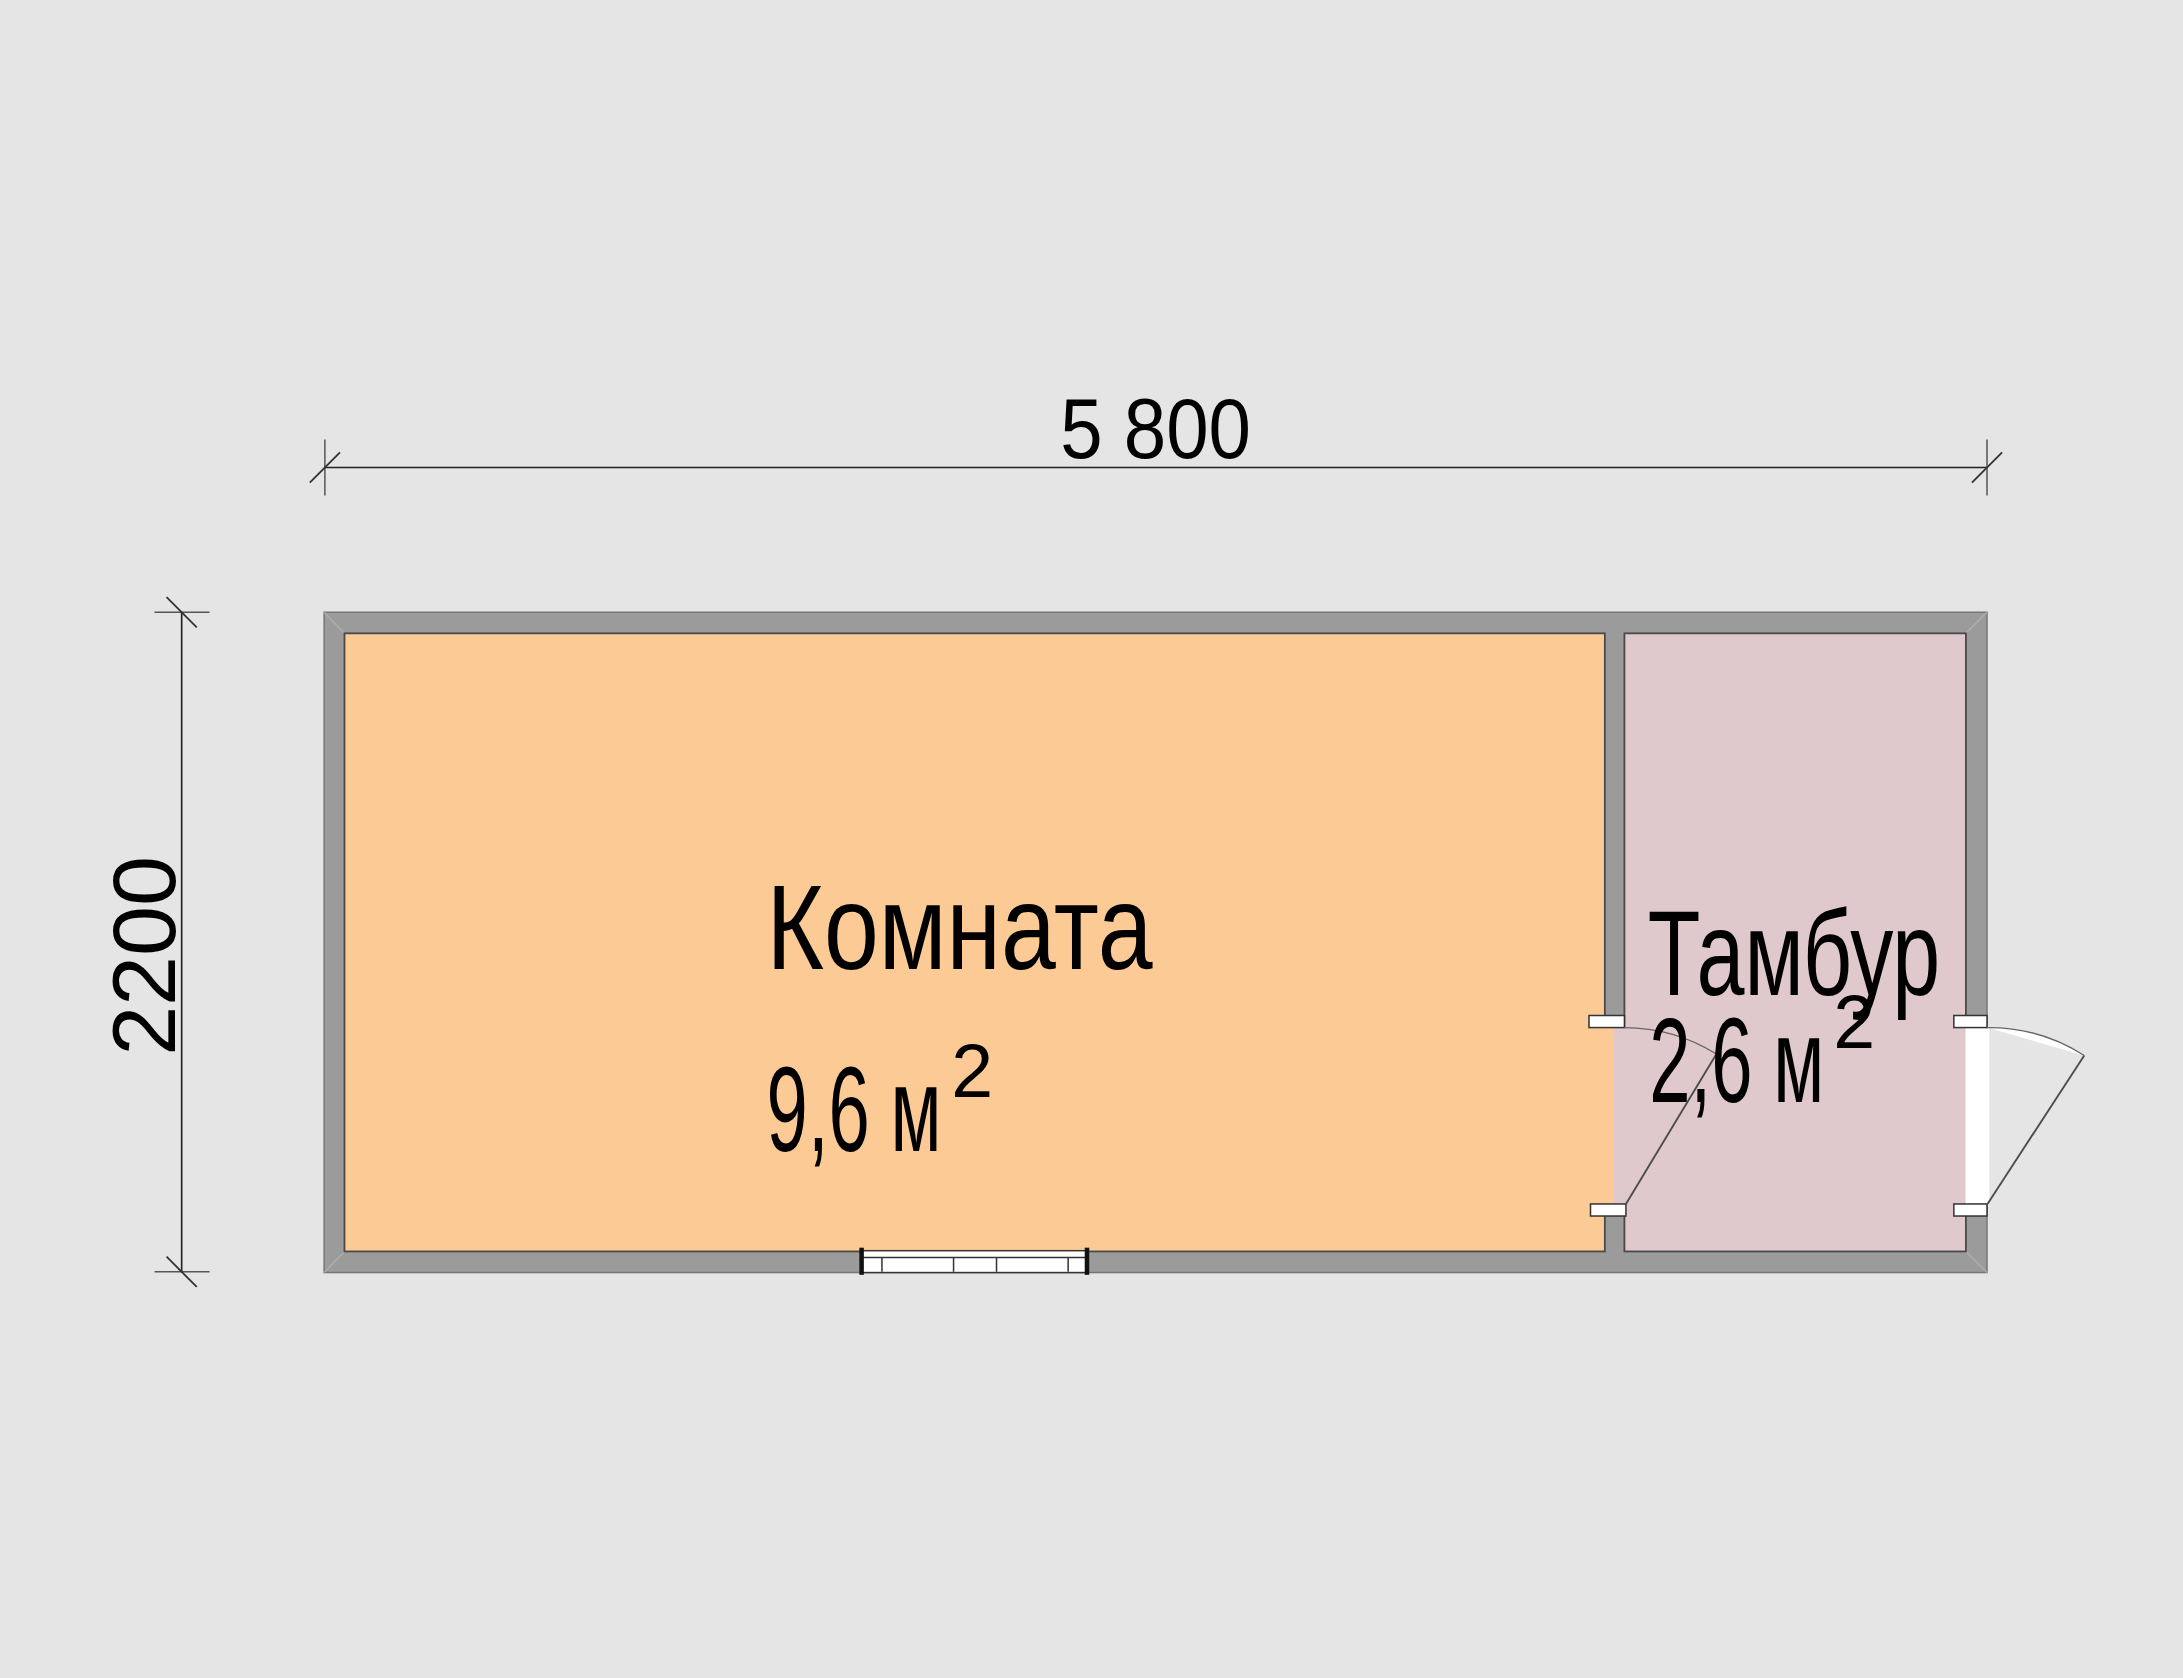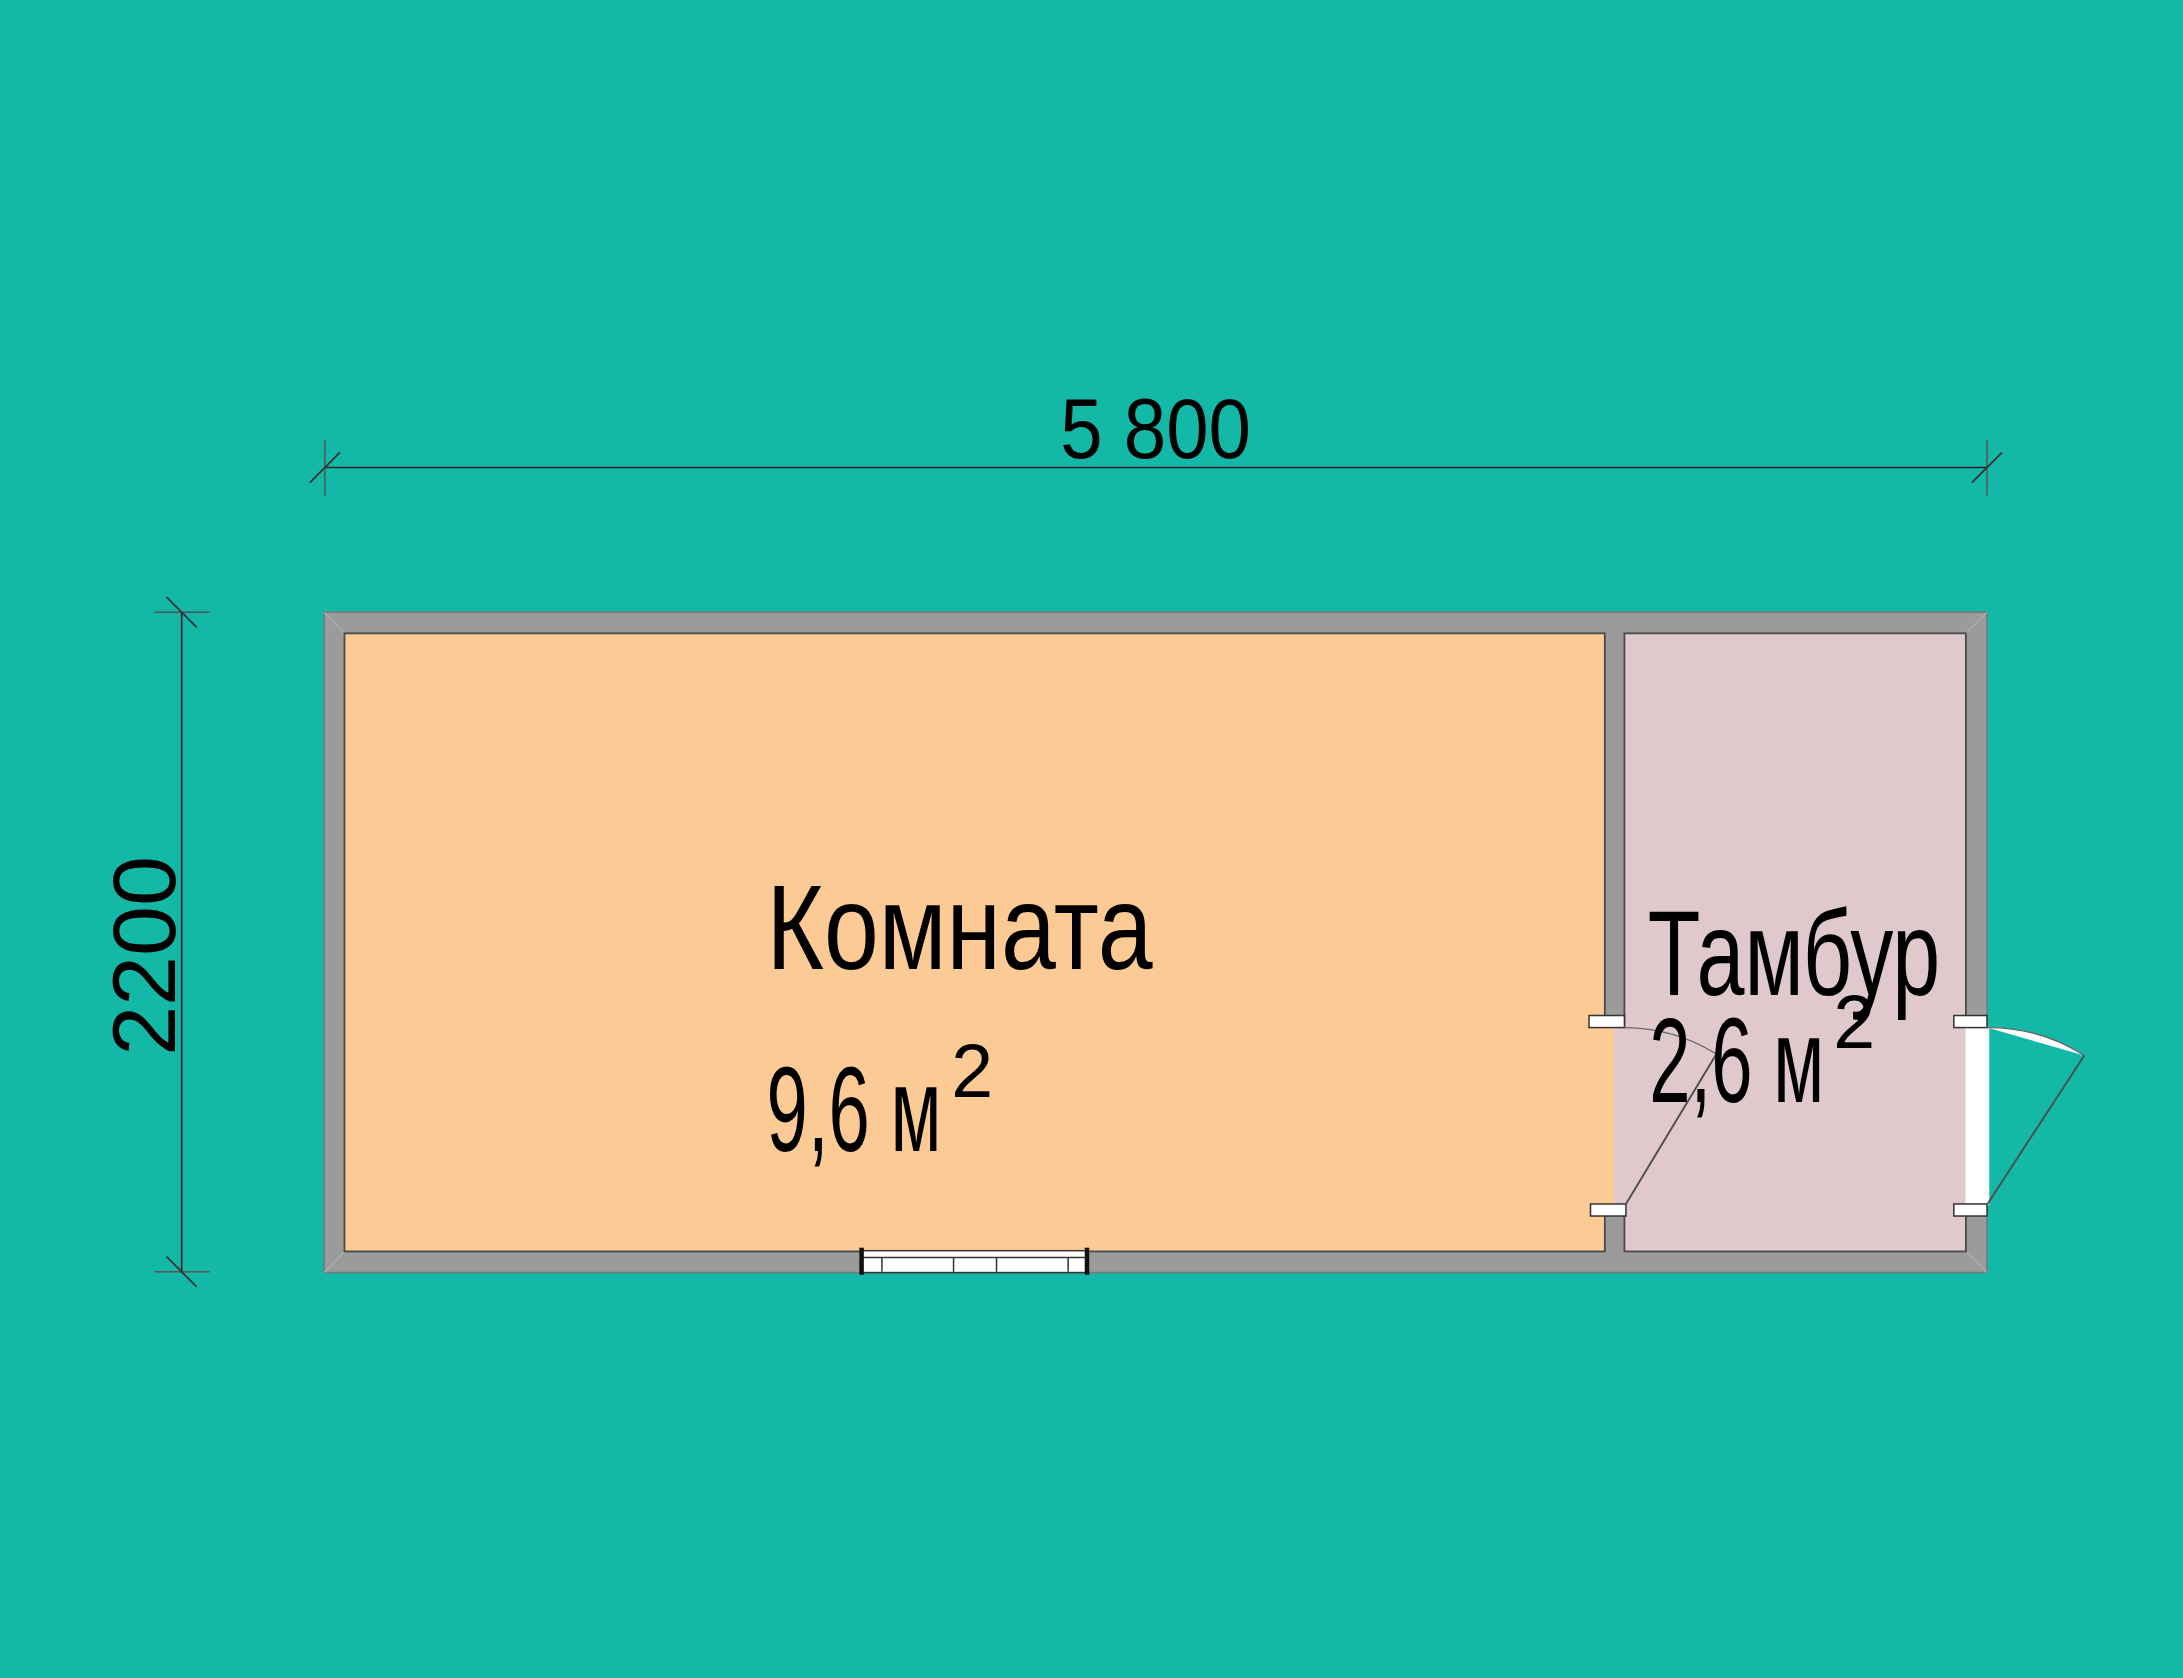--- a/index.html
+++ b/index.html
@@ -5,21 +5,21 @@
   html, body {
     margin: 0;
     padding: 0;
     background: #ffffff;
     font-family: "Liberation Sans", sans-serif;
   }
   .canvas {
     position: relative;
     width: 2183px;
     height: 1679px;
-    background: #14b8a6;
+    background: #e5e5e5;
     overflow: hidden;
   }
   svg { display: block; }
   text {
     font-family: "Liberation Sans", sans-serif;
     fill: #000000;
   }
   .dim-text { font-size: 112px; }
   .dim-text-v { font-size: 118px; }
   .room-label { font-size: 160px; }

